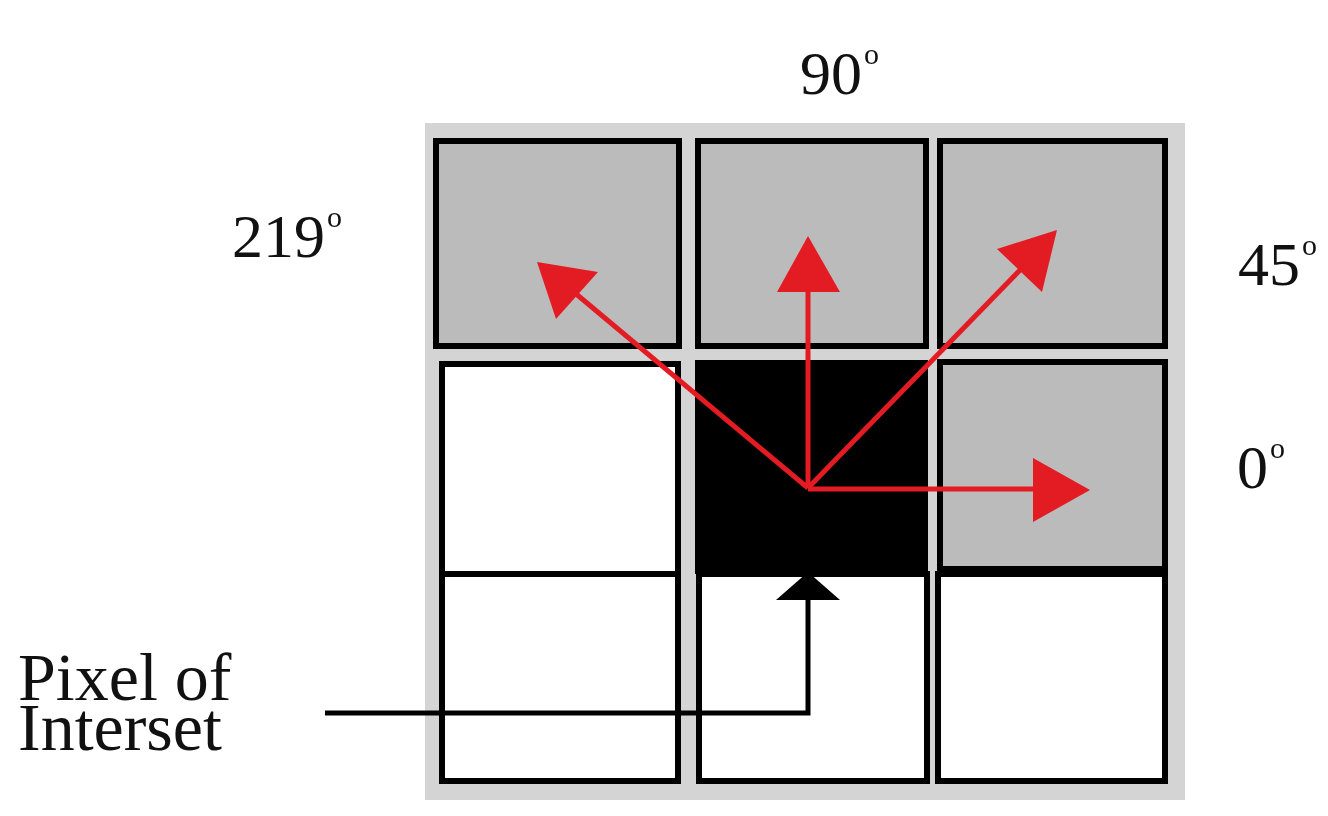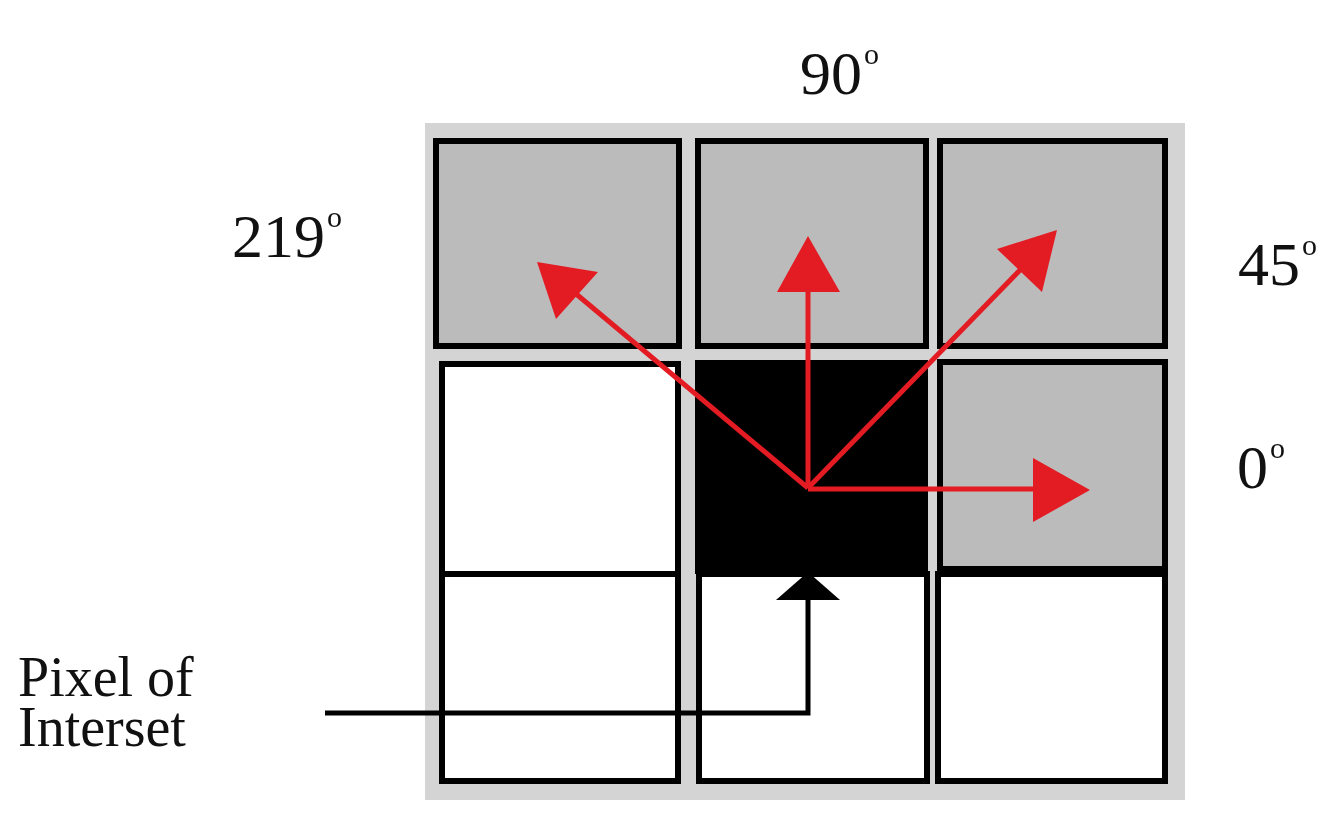--- a/index.html
+++ b/index.html
@@ -33,21 +33,21 @@
       font-size: 30px;
       position: relative;
       top: -30px;
       margin-left: 2px;
     }
     .poi-label {
       position: absolute;
       left: 18px;
       top: 652px;
       font-family: "Liberation Serif", "DejaVu Serif", serif;
-      font-size: 56px;
+      font-size: 68px;
       line-height: 50px;
       color: #111111;
     }
     .poi-label span { display: block; }
   </style>
 </head>
 <body>
 
 <div id="diagram">
   <svg width="1328" height="816" viewBox="0 0 1328 816" xmlns="http://www.w3.org/2000/svg">

